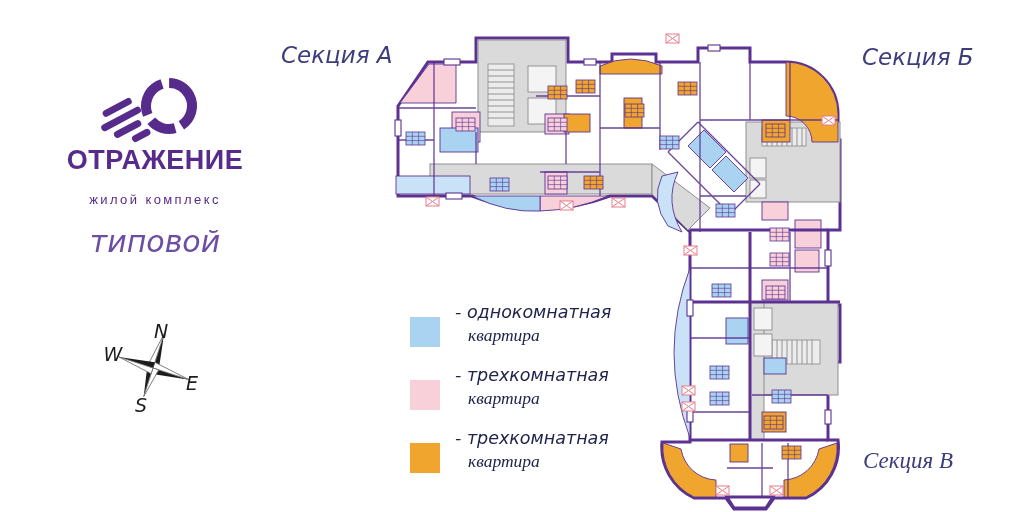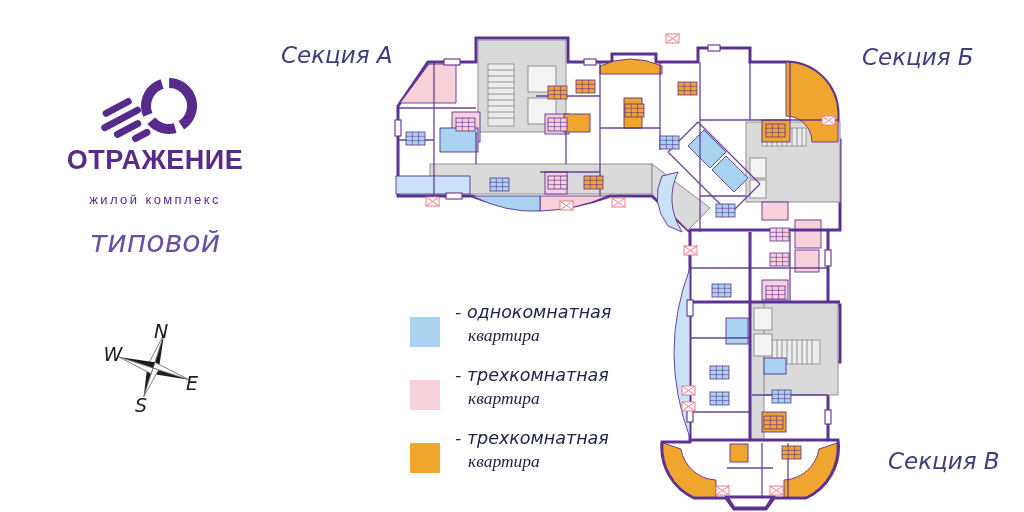--- a/index.html
+++ b/index.html
@@ -12,21 +12,21 @@
   .logo-title{color:var(--logo);font-weight:bold;font-size:27px;letter-spacing:.5px;line-height:28px;
               font-family:Liberation Sans, sans-serif;}
   .logo-subtitle{color:var(--logo);font-size:13px;letter-spacing:2.4px;margin-top:18px;
                  font-family:"Liberation Sans",sans-serif;}
   .floor-label{position:absolute;left:82px;top:226px;width:146px;text-align:center;
                font-style:italic;font-size:30px;line-height:31px;color:var(--floor-text);}
   .compass{position:absolute;left:95px;top:318px;}
 
   
   .section-label{position:absolute;font-style:italic;font-size:23px;color:var(--heading);white-space:nowrap;}
-  .sec-a{left:281px;top:42px;} .sec-b{left:862px;top:44px;} .sec-v{left:888px;top:448px;}
+  .sec-a{left:281px;top:42px;} .sec-b{left:862px;top:44px;} .sec-v{left:863px;top:448px;font-family:Liberation Serif, serif;}
 
   
   .legend{position:absolute;left:410px;top:301px;}
   .legend-row{display:flex;align-items:flex-end;margin-bottom:17px;}
   .swatch{width:30px;height:30px;margin-right:15px;flex:0 0 auto;}
   .sw-one{background:var(--one-room);} .sw-two{background:var(--two-room);} .sw-three{background:var(--three-room);}
   .legend-text{font-style:italic;font-size:17.5px;line-height:23px;color:var(--legend-text);}
   .legend-text .l2{padding-left:13px;font-family:Liberation Serif, serif;}
 
   

